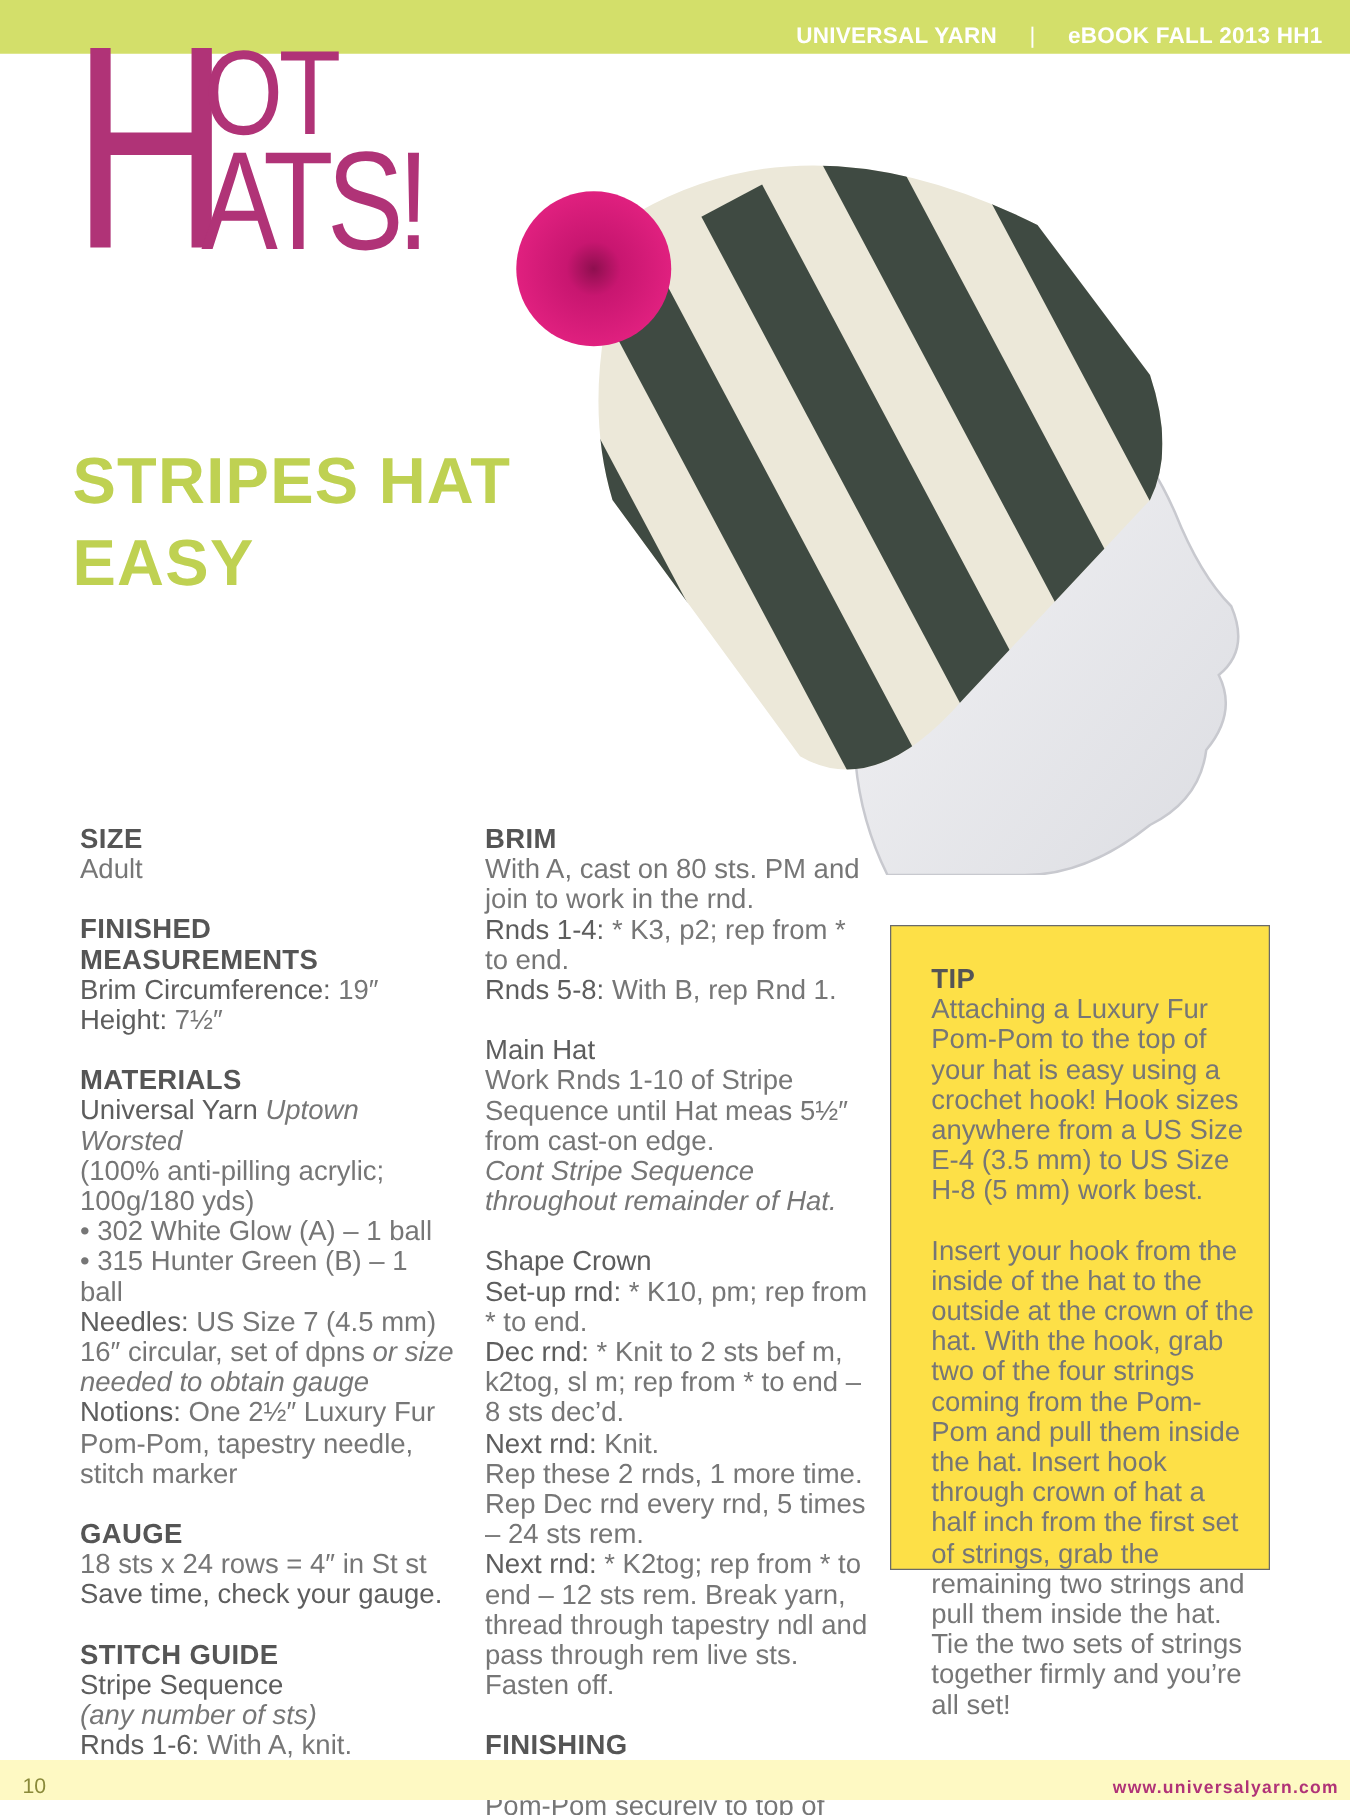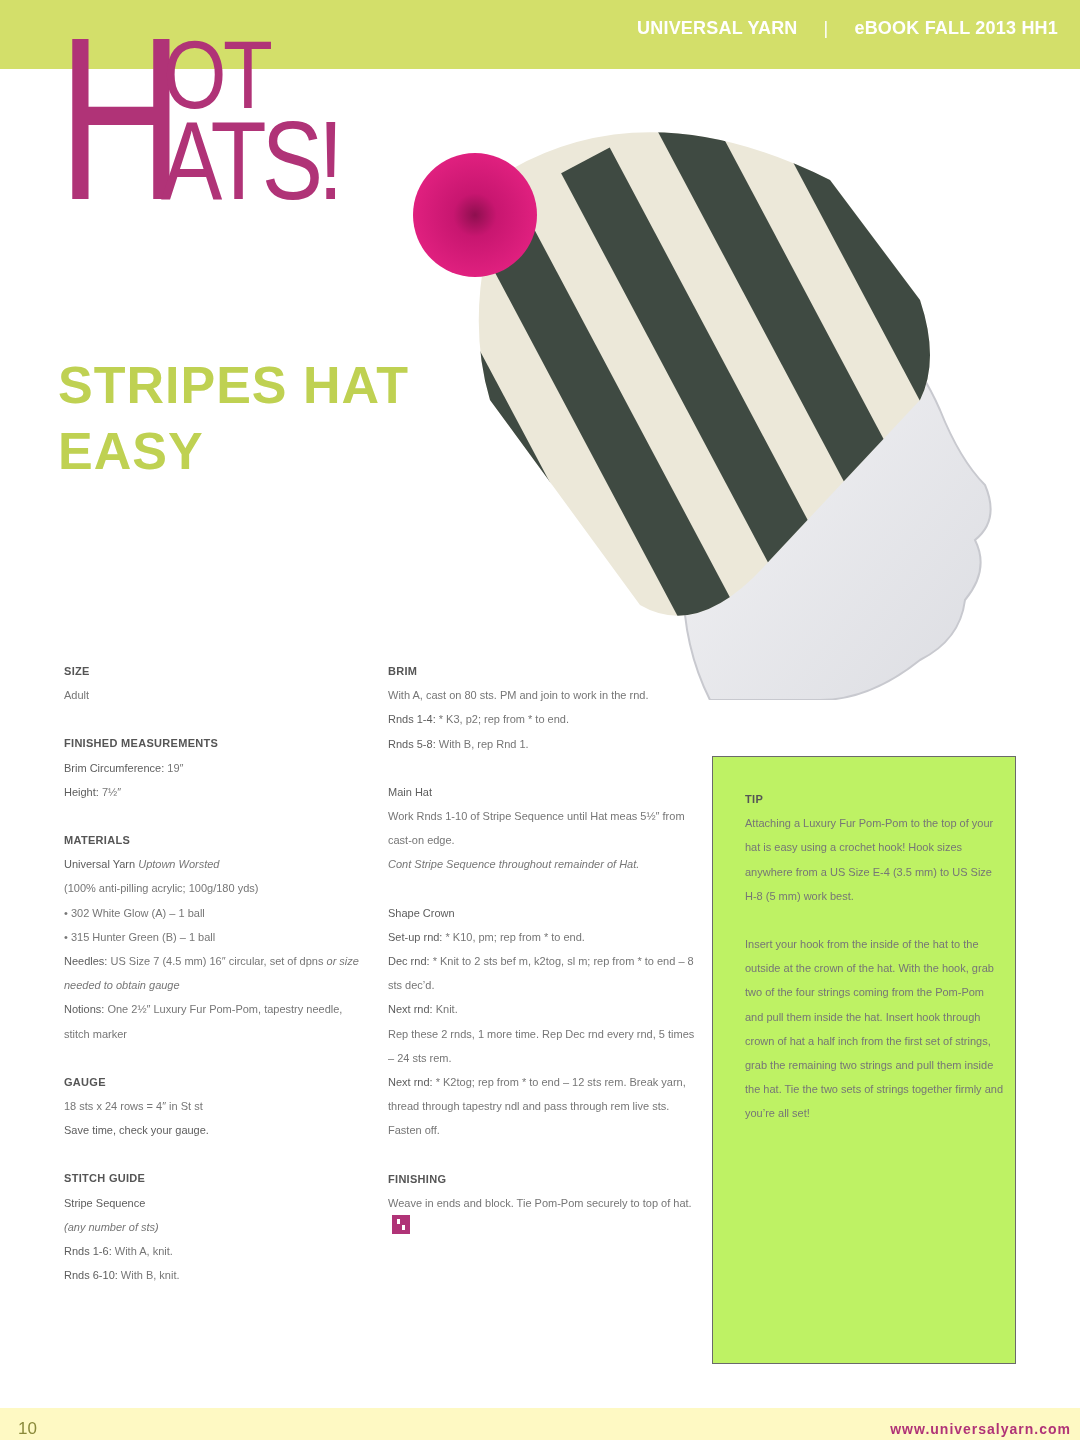--- a/index.html
+++ b/index.html
@@ -1,34 +1,34 @@
 <!DOCTYPE html>
 <html><head>
 <meta charset="utf-8">
 <style>
   html, body { margin:0; padding:0; }
   body { width:1080px; height:1452px; position:relative; background:#ffffff; overflow:hidden;
          font-family:"Liberation Sans", sans-serif; color:#707070; }
-  .topbar { position:absolute; left:0; top:0; width:1080px; height:69px; background:#d3df6a; }
+  .topbar { position:absolute; left:0; top:0; width:1080px; height:43px; background:#d3df6a; }
   .topbar-text { position:absolute; right:22px; top:18px; color:#ffffff; font-weight:bold; font-size:18px; letter-spacing:0.2px; white-space:pre; }
   .topbar-text .sep { margin:0 26px; font-weight:normal; }
   .logo { position:absolute; left:58px; top:34px; color:#b03377; font-family:"Liberation Sans", sans-serif; }
   .logo .bigH { position:absolute; left:0; top:0; font-size:232px; line-height:170px; font-weight:normal; transform:scaleX(0.75); transform-origin:left top; }
   .logo .l1 { position:absolute; left:105px; top:-4px; font-size:96px; line-height:90px; transform:scaleX(0.85); transform-origin:left top; letter-spacing:-4px; }
   .logo .l2 { position:absolute; left:103px; top:79px; font-size:112px; line-height:96px; transform:scaleX(0.82); transform-origin:left top; letter-spacing:-6px; }
   .title { position:absolute; left:58px; top:352px; color:#bfd152; font-size:52px; font-weight:bold; line-height:66px; letter-spacing:1px; }
   .photo { position:absolute; left:400px; top:100px; width:680px; height:600px; }
-  .col { position:absolute; font-size:11px; line-height:24.2px; color:#767676; }
+  .col { position:absolute; font-size:22px; line-height:24.2px; color:#767676; }
   .col .h { color:#555; font-weight:bold; letter-spacing:0.3px; }
   .col .b { color:#5d5d5d; font-weight:normal; }
   .col .i { font-style:italic; }
   .col .gap { height:24px; }
   .col1 { left:64px; top:659px; width:300px; }
   .col2 { left:388px; top:659px; width:310px; }
-  .tip { position:absolute; left:712px; top:740px; width:304px; height:608px; border:1.5px solid #6a6a6a; background:#bef264; box-sizing:border-box;margin-top:16px; }
+  .tip { position:absolute; left:712px; top:740px; width:304px; height:516px; border:1.5px solid #6a6a6a; background:#fde047; box-sizing:border-box; }
   .tip .col { left:32px; top:30px; width:260px; }
   .mini-icon { display:inline-block; width:18px; height:19px; background:#b03377; vertical-align:-3px; margin-left:4px; position:relative; }
   .mini-icon::before, .mini-icon::after { content:""; position:absolute; background:#fff; width:3px; height:5px; }
   .mini-icon::before { left:5px; top:4px; }
   .mini-icon::after { left:10px; top:10px; }
   .bottombar { position:absolute; left:0; top:1408px; width:1080px; height:32px; background:#fef9c3;padding-left:11px; }
   .page-num { position:absolute; left:18px; top:11px; color:#8a8a3a; font-size:17px; }
   .url { position:absolute; right:20px; top:13px; color:#b03377; font-weight:bold; font-size:14px; letter-spacing:1px; }
 </style>
 </head>

